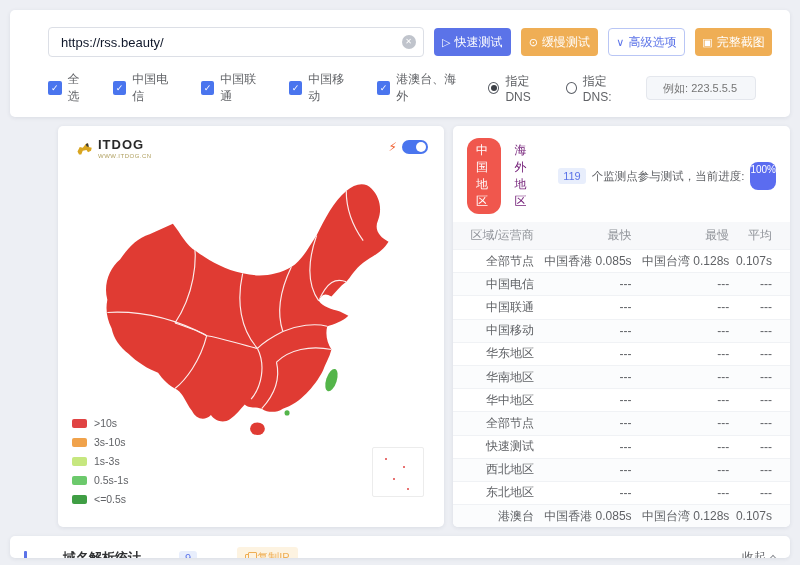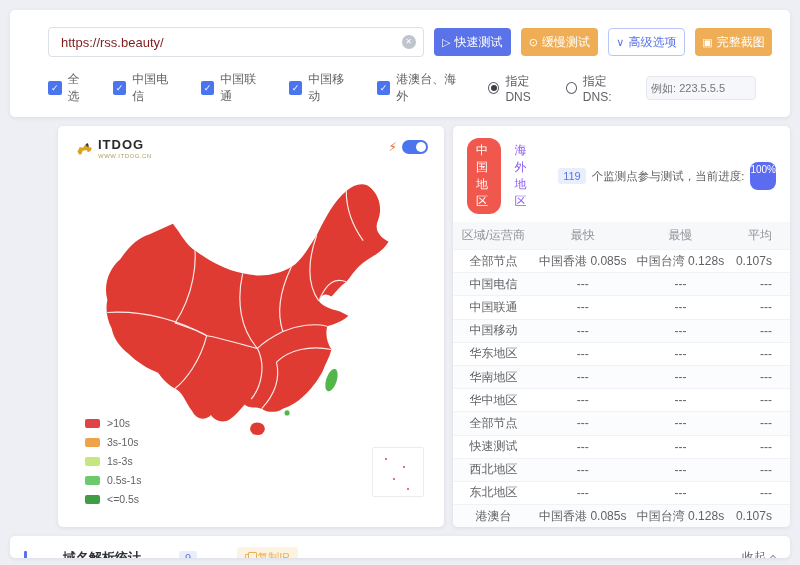--- a/index.html
+++ b/index.html
@@ -10,21 +10,21 @@
   }
   .page { width:800px; height:565px; padding:10px; display:flex; flex-direction:column; gap:9px; }
   .card { background:#fff; border-radius:5px; box-shadow:0 1px 4px rgba(31,45,61,.09); }
 
   
   .toolbar { padding:17px 18px 12px 38px; flex:0 0 96px; }
   .toolbar-top { display:flex; align-items:center; gap:10px; }
   .url-wrap { position:relative; width:390px; }
   .url-wrap input {
     width:100%; height:30px; border:1px solid #dcdfe6; border-radius:4px;
-    padding:0 30px 0 12px; font-size:13px; color:#7f1d1d; outline:none;
+    padding:0 30px 0 12px; font-size:13px; color:#0f172a; outline:none;
     font-family:"Liberation Sans", sans-serif;
   }
   .clear-icon {
     position:absolute; right:8px; top:8px; width:14px; height:14px; border-radius:50%;
     background:#c0c4cc; color:#fff; font-size:8px; line-height:14px; text-align:center; cursor:pointer;
   }
   .btn {
     height:28px; width:80px; border-radius:4px; border:none; font-size:12px; cursor:pointer;
     display:inline-flex; align-items:center; justify-content:center; gap:4px;
     font-family:"Liberation Sans", sans-serif;
@@ -37,68 +37,68 @@
   .cb-item { display:inline-flex; align-items:center; gap:6px; margin-right:22px; cursor:pointer; }
   .cb-box { width:14px; height:14px; border-radius:2px; background:#4a75ee; color:#fff;
             font-size:9px; line-height:14px; text-align:center; }
   .cb-label { color:#606266; font-size:12px; }
   .dns-group { margin-left:auto; display:flex; align-items:center; gap:6px; padding-right:16px; }
   .radio { width:12px; height:12px; border-radius:50%; border:1px solid #5a5e66; position:relative; }
   .radio.checked::after { content:""; position:absolute; left:2px; top:2px; width:6px; height:6px;
             border-radius:50%; background:#3b3e45; }
   .radio-label { color:#606266; font-size:12px; margin-right:8px; }
   .dns-input { width:110px; height:24px; background:#f5f7fa; border:1px solid #e4e7ed; border-radius:4px;
-            padding:0 4px; font-size:11px; color:#c0c4cc; font-family:"Liberation Sans", sans-serif; }
+            padding:0 16px; font-size:11px; color:#c0c4cc; font-family:"Liberation Sans", sans-serif; }
 
   
   .mid-row { display:flex; gap:9px; flex:0 0 346px;padding-left:48px; }
   .map-card { width:386px; position:relative; overflow:hidden; }
   .results-card { flex:1; padding:12px 0 0 0; overflow:hidden; }
 
   .logo { position:absolute; left:18px; top:12px; display:flex; align-items:center; gap:4px; }
   .logo-text-col { display:flex; flex-direction:column; line-height:1; }
   .logo-title { font-size:13px; font-weight:bold; letter-spacing:1px; color:#2a2a2a; }
   .logo-sub { font-size:6px; color:#b0a060; letter-spacing:.5px; margin-top:2px; }
   .map-ctrl { position:absolute; right:16px; top:14px; display:flex; align-items:center; gap:5px; }
   .bolt { color:#f05a28; font-size:12px; }
   .toggle { width:26px; height:14px; border-radius:7px; background:#4a75ee; position:relative; cursor:pointer; }
   .toggle::after { content:""; position:absolute; right:2px; top:2px; width:10px; height:10px;
                    border-radius:50%; background:#fff; }
 
   .map-svg { position:absolute; left:8px; top:30px; }
 
-  .legend { position:absolute; left:27px; bottom:22px; display:flex; flex-direction:column; gap:7px; }
+  .legend { position:absolute; left:14px; bottom:22px; display:flex; flex-direction:column; gap:7px; }
   .lg-item { display:flex; align-items:center; gap:7px; }
   .lg-sw { width:15px; height:9px; border-radius:2px; }
   .lg-0 .lg-sw{background:#e04343}.lg-1 .lg-sw{background:#f0a24b}.lg-2 .lg-sw{background:#c6e77f}
   .lg-3 .lg-sw{background:#6cc96c}.lg-4 .lg-sw{background:#3f9e44}
   .lg-label { font-size:10.5px; color:#606266; }
 
   .sea-inset { position:absolute; right:20px; bottom:30px; width:52px; height:50px;
                border:1px solid #ececec; border-radius:2px; background:#fff; }
   .sea-inset i { position:absolute; width:2px; height:2px; border-radius:50%; background:#e04343; }
   .sea-inset i:nth-child(1){left:12px;top:10px}.sea-inset i:nth-child(2){left:30px;top:18px}
   .sea-inset i:nth-child(3){left:20px;top:30px}.sea-inset i:nth-child(4){left:34px;top:40px}
 
   
   .tabs-row { display:flex; align-items:center; padding:0 14px; margin-bottom:8px; }
   .tab-china { background:#f0574d; color:#fff; font-size:12px; padding:4px 9px; border-radius:12px; cursor:pointer; }
-  .tab-overseas { color:#8b5cf6; font-size:12px; margin-left:14px; cursor:pointer; }
+  .tab-overseas { color:#701a75; font-size:12px; margin-left:14px; cursor:pointer; }
   .count-badge { background:#e8eefc; color:#5b73e8; font-size:11px; padding:2px 5px; border-radius:3px; margin-left:28px; }
   .progress-text { color:#606266; font-size:11.5px; margin-left:6px; white-space:nowrap; }
   .progress-bar { flex:1; max-width:205px; height:28px; border-radius:8px; background:#5b6cf0;
                   margin-left:6px; color:#fff; font-size:10px; text-align:center; line-height:15px; }
 
   .thead, .trow { display:flex; align-items:center; }
   .thead { height:27px; background:#f7f8fa; color:#909399; }
   .trow  { height:23.2px; color:#606266; border-top:1px solid #f0f2f5; }
   .trow:nth-child(even) { background:#fbfcfd; }
   .c0{width:24%; text-align:center}.c1{width:29%; text-align:center}
   .c2{width:29%; text-align:center}.c3{width:18%; text-align:right; padding-right:18px}
-  .thead div, .trow div { font-size:12px; }
+  .thead div, .trow div { font-size:12px;text-align:right; }
 
   
   .stats-card { flex:1; padding:11px 14px; overflow:hidden; }
   .stats-head { display:flex; align-items:center; margin-bottom:10px;gap:28px; }
   .tbar { width:3px; height:13px; background:#5b73e8; border-radius:1px; margin-right:8px; }
   .stats-title { font-size:13px; font-weight:bold; color:#303133; }
   .stats-badge { background:#e8eefc; color:#5b73e8; font-size:11px; padding:1px 6px; border-radius:3px; margin-left:10px; }
   .copy-chip { display:inline-flex; align-items:center; gap:5px; background:#fdf3e1; color:#efae55;
                font-size:11px; padding:3px 8px; border-radius:3px; margin-left:12px; cursor:pointer; }
   .copy-icon { position:relative; width:7px; height:8px; border:1px solid #efae55; border-radius:1px; display:inline-block; }

